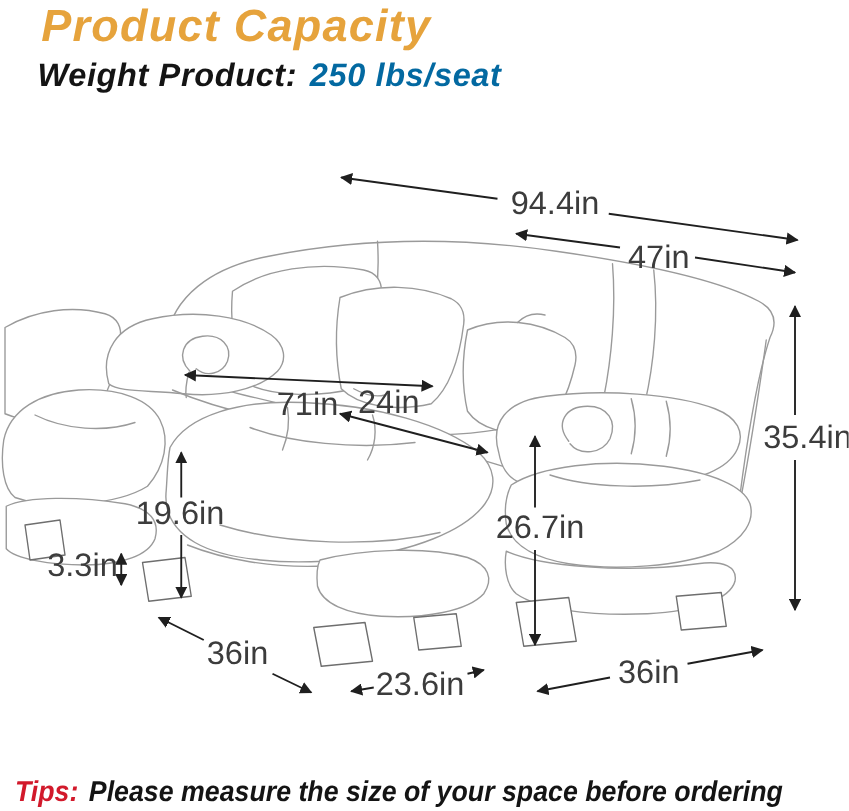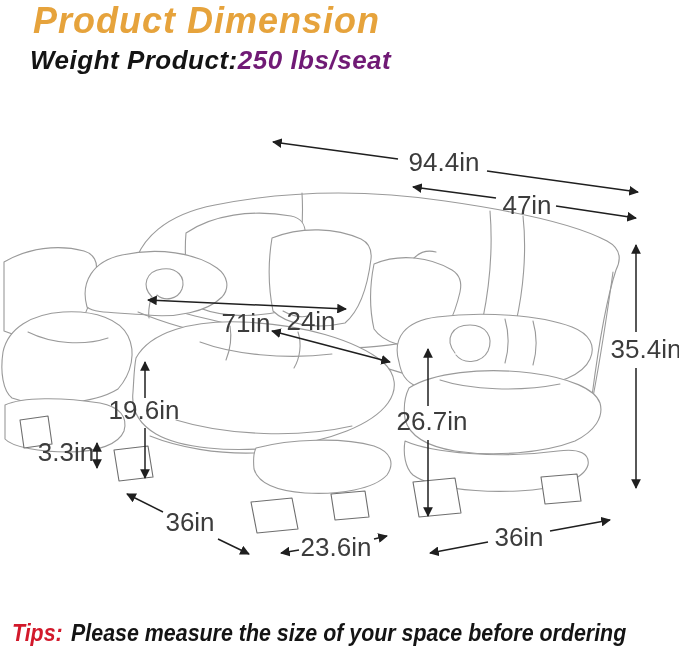--- a/index.html
+++ b/index.html
@@ -13,21 +13,21 @@
   .title {
     position:absolute; left:33px; top:0px;
     font-size:36px; font-weight:bold; font-style:italic;
     color:#e6a33c; letter-spacing:1px; white-space:nowrap;
   }
   .subtitle {
     position:absolute; left:30px; top:45px;
     font-size:26px; font-weight:bold; font-style:italic;
     color:#141414; letter-spacing:0.5px; white-space:nowrap;
   }
-  .subtitle .value { color:#701a75; }
+  .subtitle .value { color:#0369a1; margin-left:10px; }
   .tips {
     position:absolute; left:12px; top:620px;
     font-size:23px; font-weight:bold; font-style:italic;
     color:#141414; white-space:nowrap;
     transform:scaleX(0.93); transform-origin:left center;
   }
   .tips .tips-label { color:#d2192b; margin-right:9px; }
   svg.diagram { position:absolute; left:0; top:0; }
   .sketch { stroke:#9a9a9a; fill:none; stroke-width:1.1; stroke-linecap:round; stroke-linejoin:round; }
   .sketch .blob { fill:#ffffff; }
@@ -37,21 +37,21 @@
     font-family:"Liberation Sans", sans-serif;
     font-size:26px; fill:#3c3c3c; text-anchor:middle;
     font-style:normal; stroke:none;
   }
 </style>
 </head>
 <body>
 
 <div class="page">
 
-  <div class="title">Product Dimension</div>
+  <div class="title">Product Capacity</div>
 
   <div class="subtitle">
     <span>Weight Product:</span><span class="value">250 lbs/seat</span>
   </div>
 
   <svg class="diagram" width="679" height="649" viewBox="0 0 679 649">
     <defs>
       <marker id="arr" viewBox="0 0 10 10" refX="9" refY="5" markerWidth="6.5" markerHeight="6.5" orient="auto-start-reverse">
         <path d="M0,0 L10,5 L0,10 Z" fill="#1f1f1f"></path>
       </marker>

